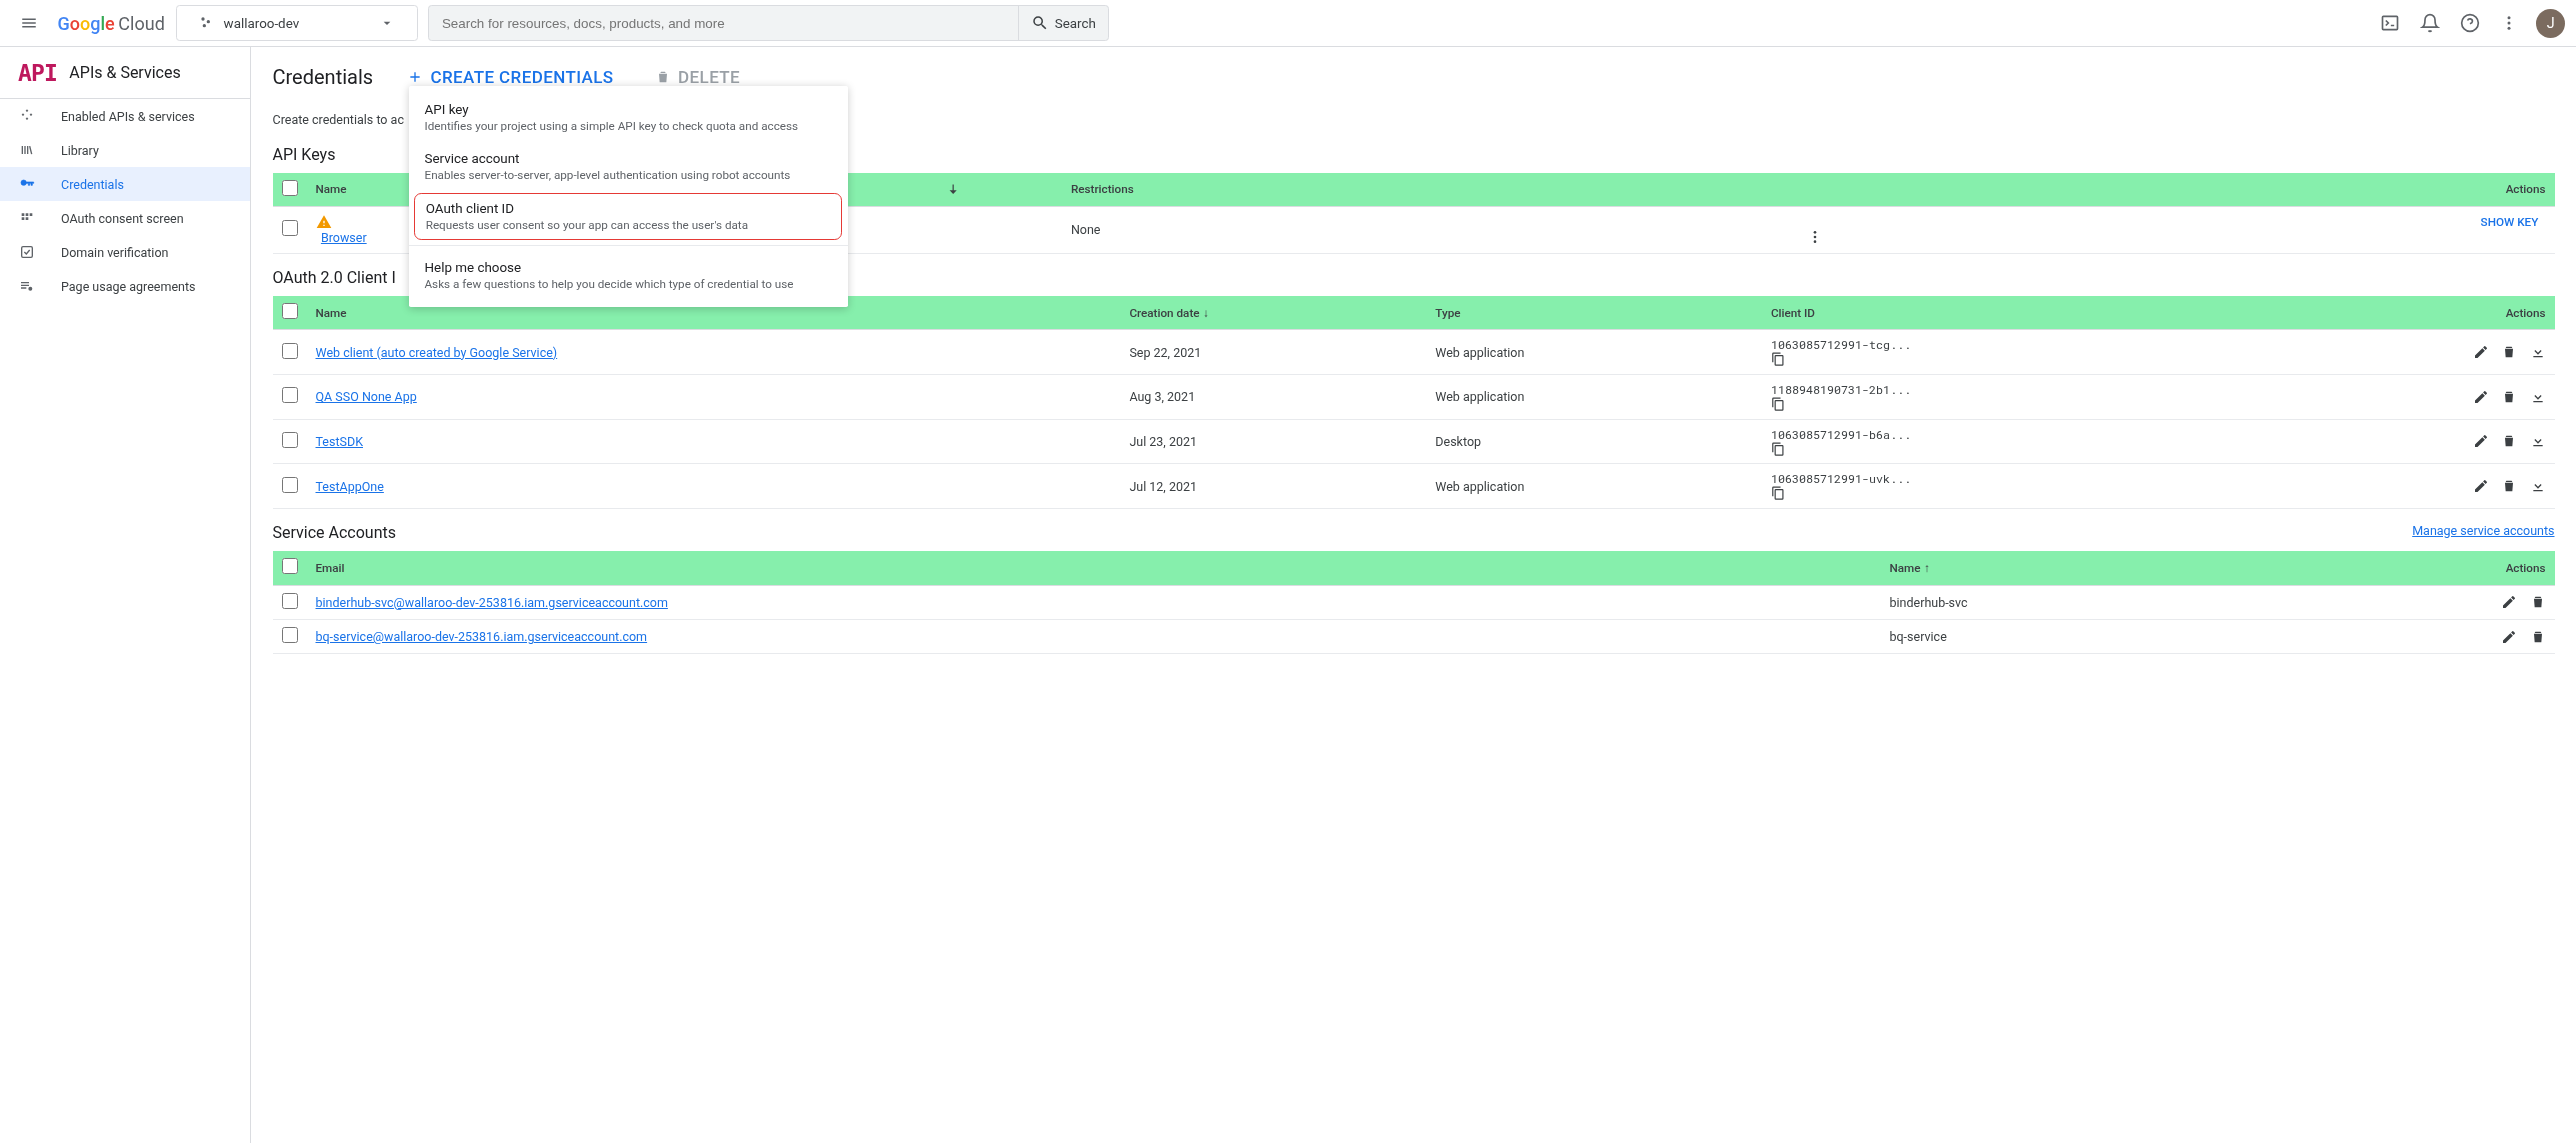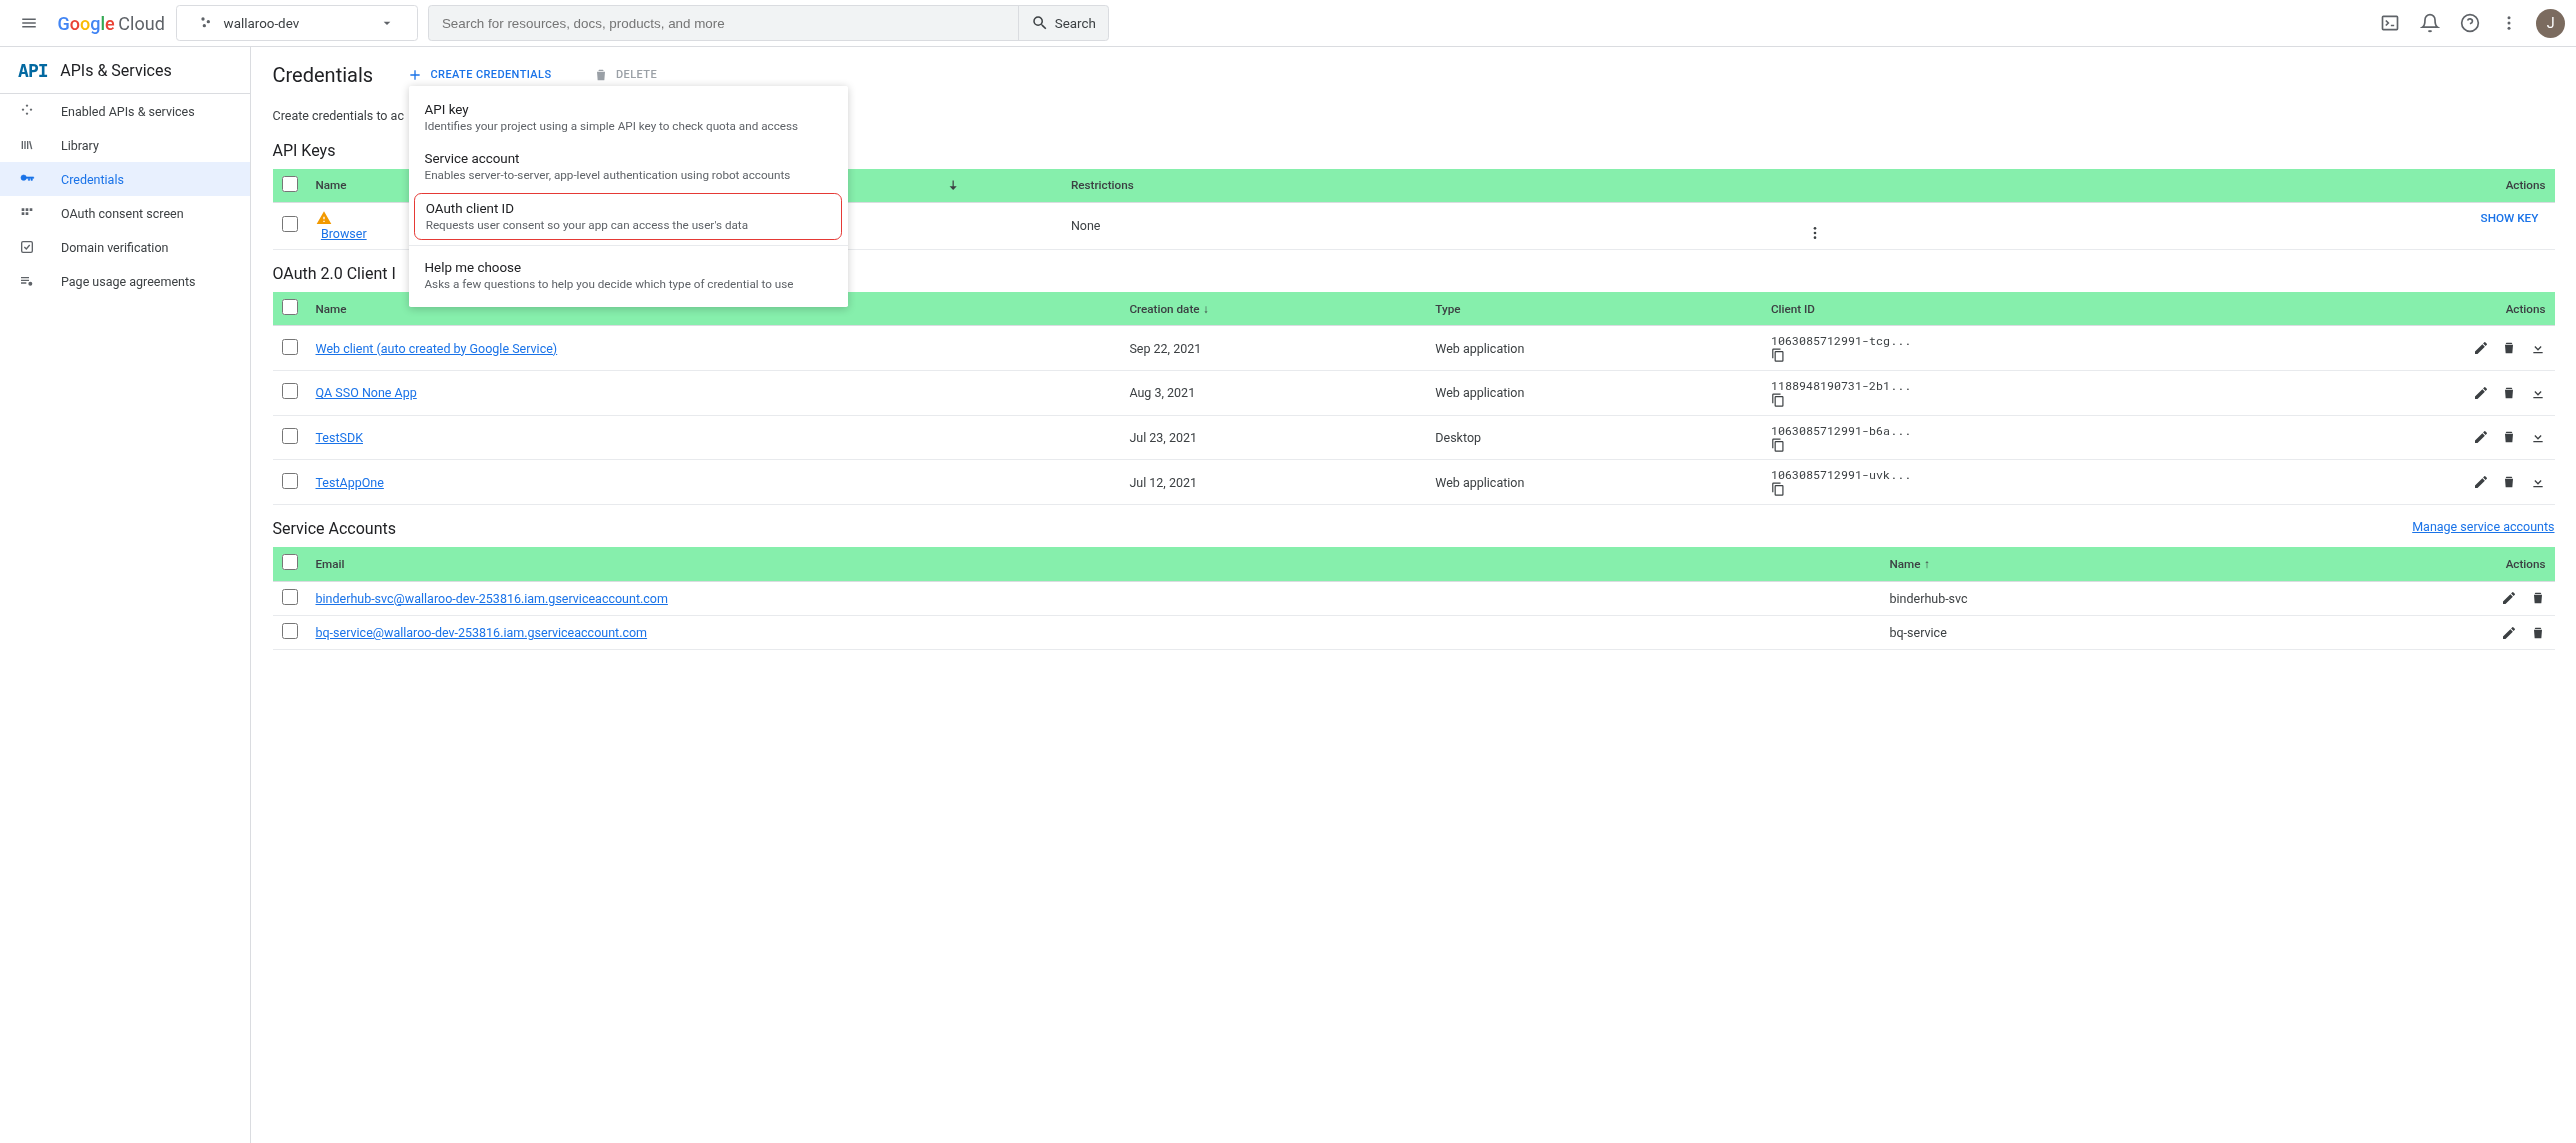--- a/index.html
+++ b/index.html
@@ -14,31 +14,31 @@
 .project-picker .name { flex: 1; color: #3c4043; font-size: 13.4px; }
 .search-box { display: flex; align-items: center; flex: 1; max-width: 681px; height: 36px; border: 0.9px solid #dadce0; border-radius: 3.6px; background: #f1f3f4; }
 .search-box input { flex: 1; border: none; background: transparent; padding: 0 12.5px; font-size: 13.4px; color: #5f6368; outline: none; }
 .search-btn { display: flex; align-items: center; gap: 5.4px; padding: 0 12.5px; height: 100%; border-left: 0.9px solid #dadce0; cursor: pointer; font-size: 13.4px; color: #3c4043; }
 .top-icons { display: flex; align-items: center; gap: 3.6px; margin-left: auto; }
 .icon-btn { width: 36px; height: 36px; display: flex; align-items: center; justify-content: center; border-radius: 50%; cursor: pointer; color: #5f6368; }
 .avatar { width: 29px; height: 29px; border-radius: 50%; background: #7b6b5f; color: #fff; display: flex; align-items: center; justify-content: center; font-size: 14.3px; margin-left: 5.4px; }
 .layout { display: flex; height: calc(100vh - 47px); }
 .sidebar { width: 251px; border-right: 0.9px solid #dadce0; padding-top: 0; flex-shrink: 0; }
 .sidebar-header { display: flex; align-items: center; gap: 12.5px; padding: 12.5px 18px; border-bottom: 0.9px solid #dadce0; }
-.api-logo { font-family: monospace; font-weight: 700; font-size: 18px; color: #0369a1; letter-spacing: -0.9px; }
+.api-logo { font-family: monospace; font-weight: 700; font-size: 23px; color: #be185d; letter-spacing: -0.9px; }
 .sidebar-title { font-size: 16px; color: #202124; }
 .nav-item { display: flex; align-items: center; gap: 25px; padding: 9px 18px; cursor: pointer; color: #3c4043; font-size: 12.5px; }
 .nav-item.active { background: #e8f0fe; color: #1a73e8; }
 .nav-item.active svg { fill: #1a73e8; stroke: #1a73e8; }
 .nav-item:first-of-type { margin-top: 7.2px; }
 .nav-icon { width: 18px; display: flex; justify-content: center; color: #5f6368; }
 .main { flex: 1; overflow-y: auto; padding: 0 21.5px 21.5px 21.5px; position: relative; }
 .page-header { display: flex; align-items: center; gap: 27px; padding: 14.3px 0; position: relative; }
 .page-title { font-size: 20px; font-weight: 400; }
-.hdr-btn { display: flex; align-items: center; gap: 7.2px; font-size: 11px; font-weight: 500; letter-spacing: 0.4px; cursor: pointer; padding: 5.4px 7.2px; }
+.hdr-btn { display: flex; align-items: center; gap: 7.2px; font-size: 17px; font-weight: 500; letter-spacing: 0.4px; cursor: pointer; padding: 5.4px 7.2px; }
 .hdr-btn.primary { color: #1a73e8; }
 .hdr-btn.disabled { color: #9aa0a6; }
 .subtitle { color: #3c4043; font-size: 12.5px; margin: 5.4px 0 18px 0; }
 .section-title { font-size: 16px; font-weight: 400; margin: 14.3px 0 9px 0; }
 .section-head { display: flex; justify-content: space-between; align-items: center; }
 .manage-link { color: #1a73e8; text-decoration: underline; cursor: pointer; font-size: 12.5px; }
 table { width: 100%; border-collapse: collapse; }
 thead { background: #86efac; }
 th { text-align: left; font-weight: 500; font-size: 11.7px; color: #3c4043; padding: 7.2px 9px; border-bottom: 0.9px solid #dadce0; }
 th.right, td.right { text-align: right; }

